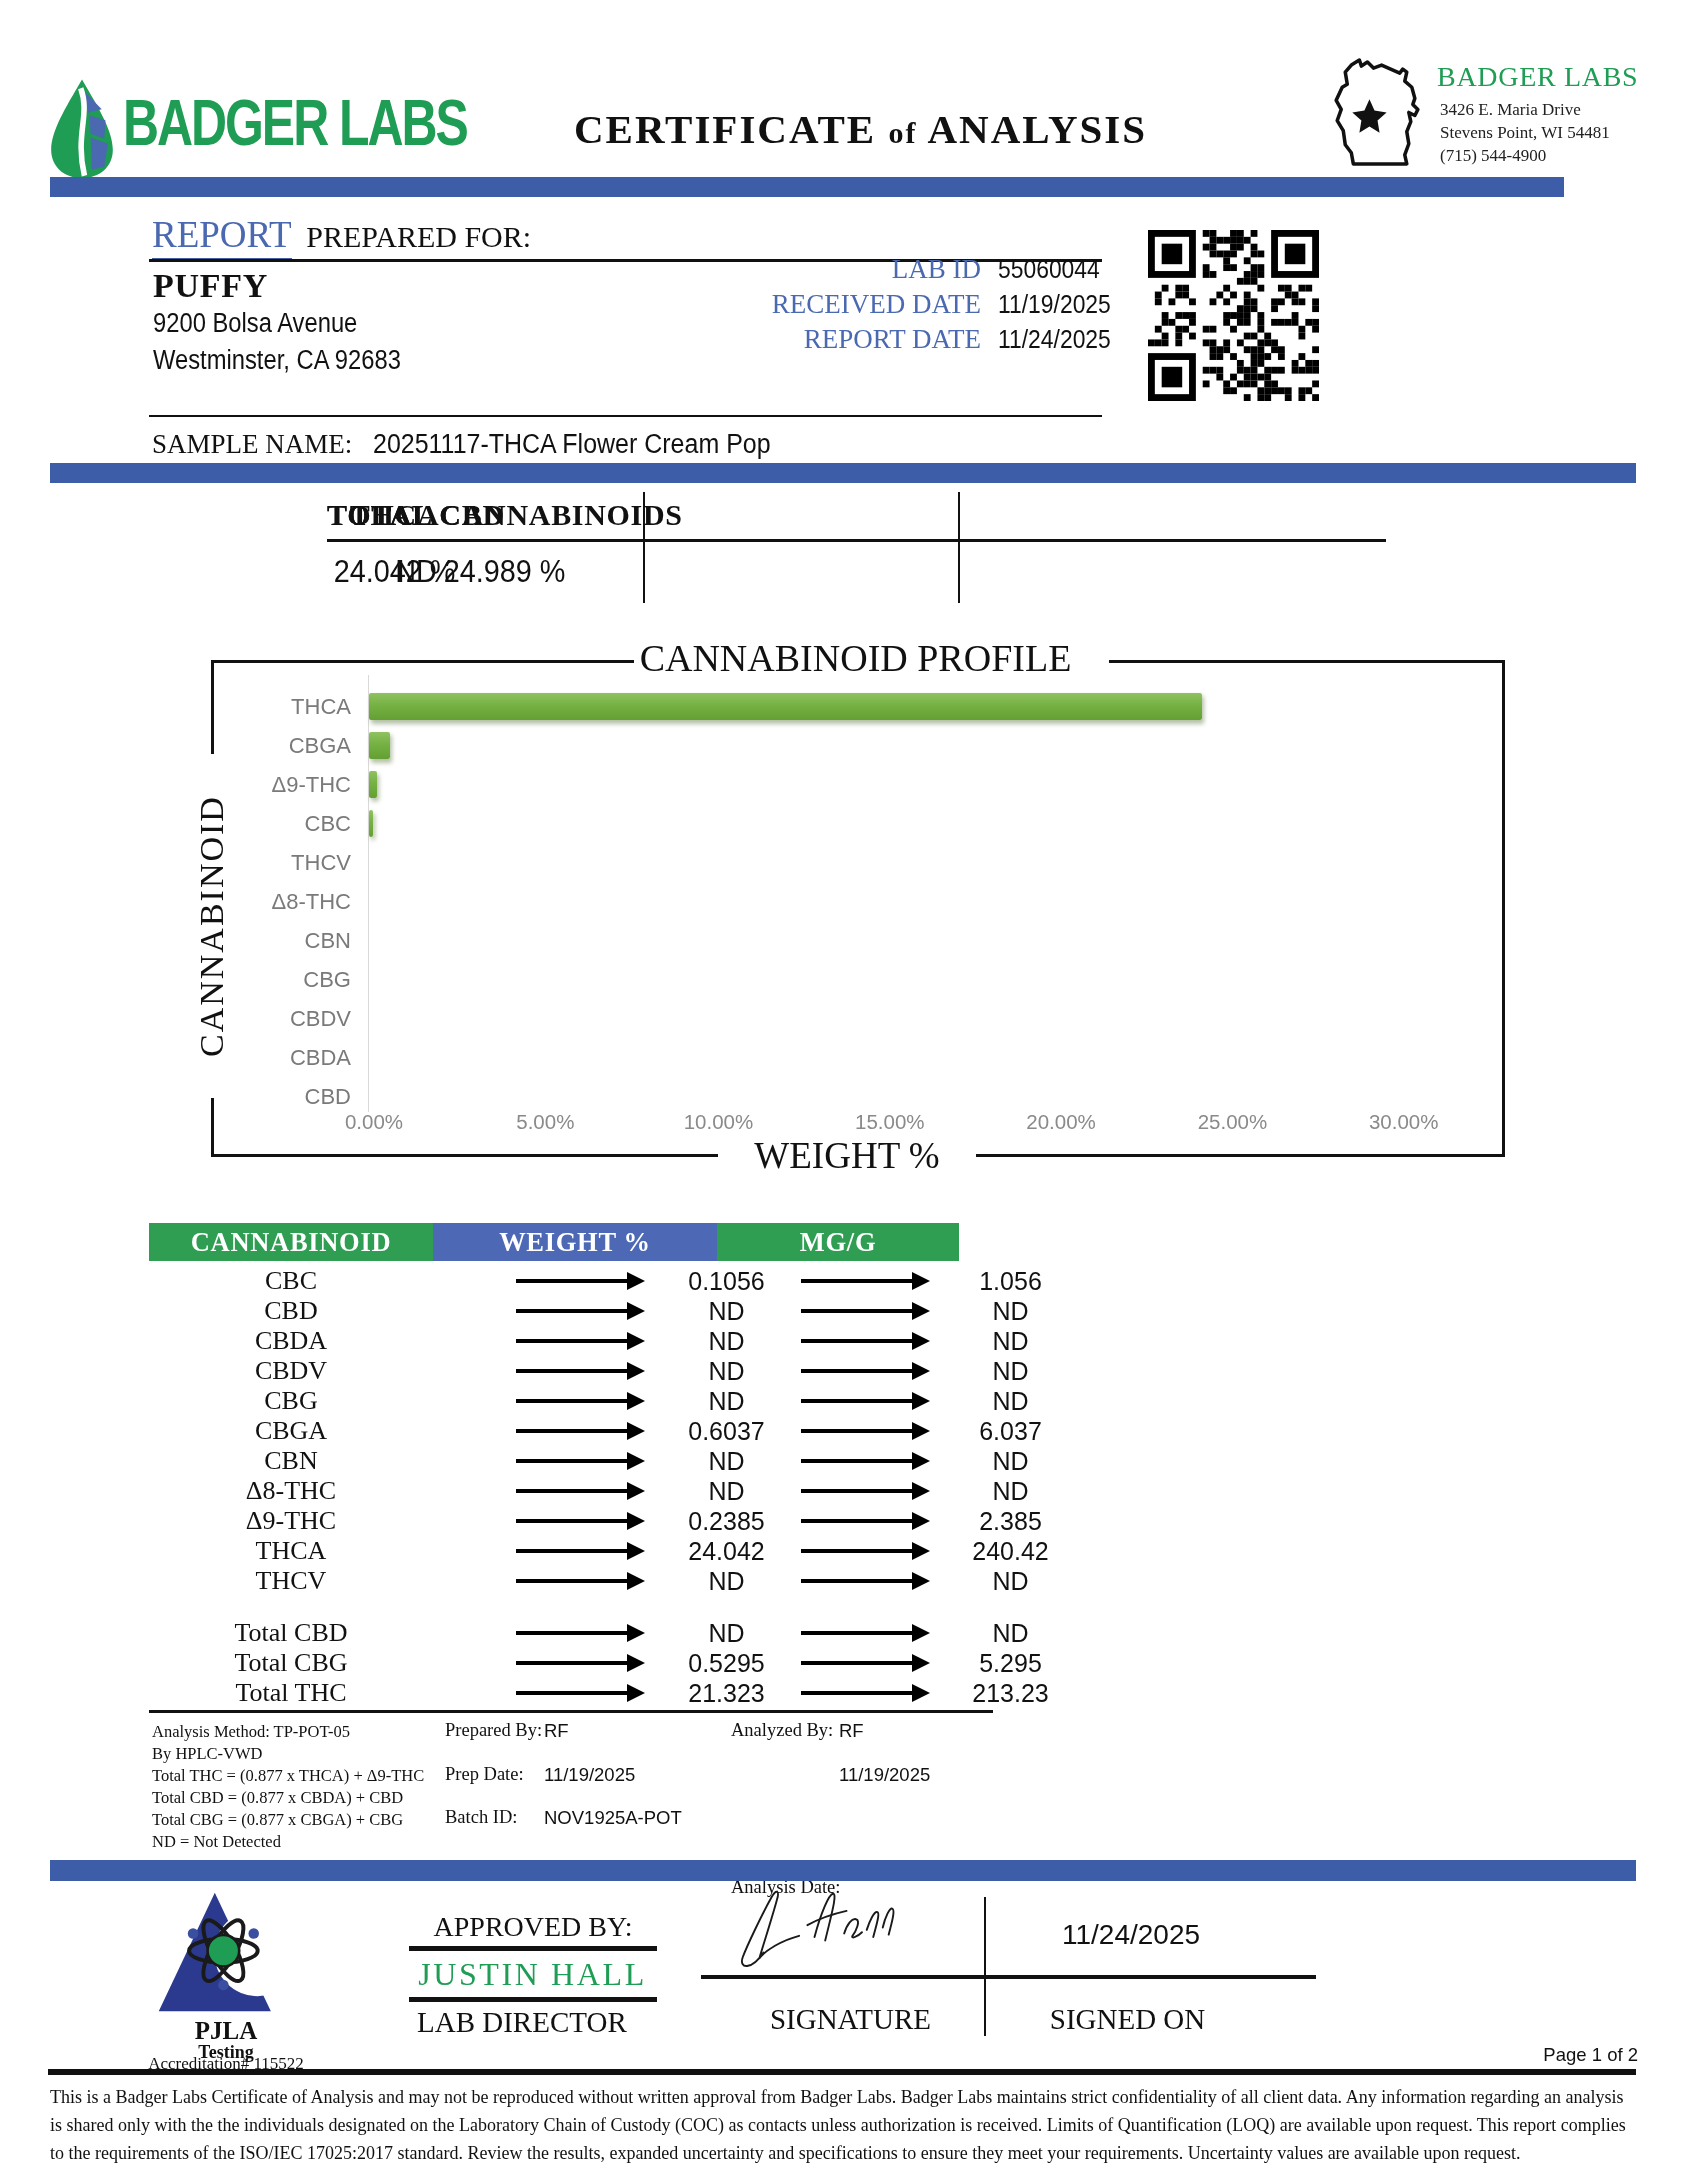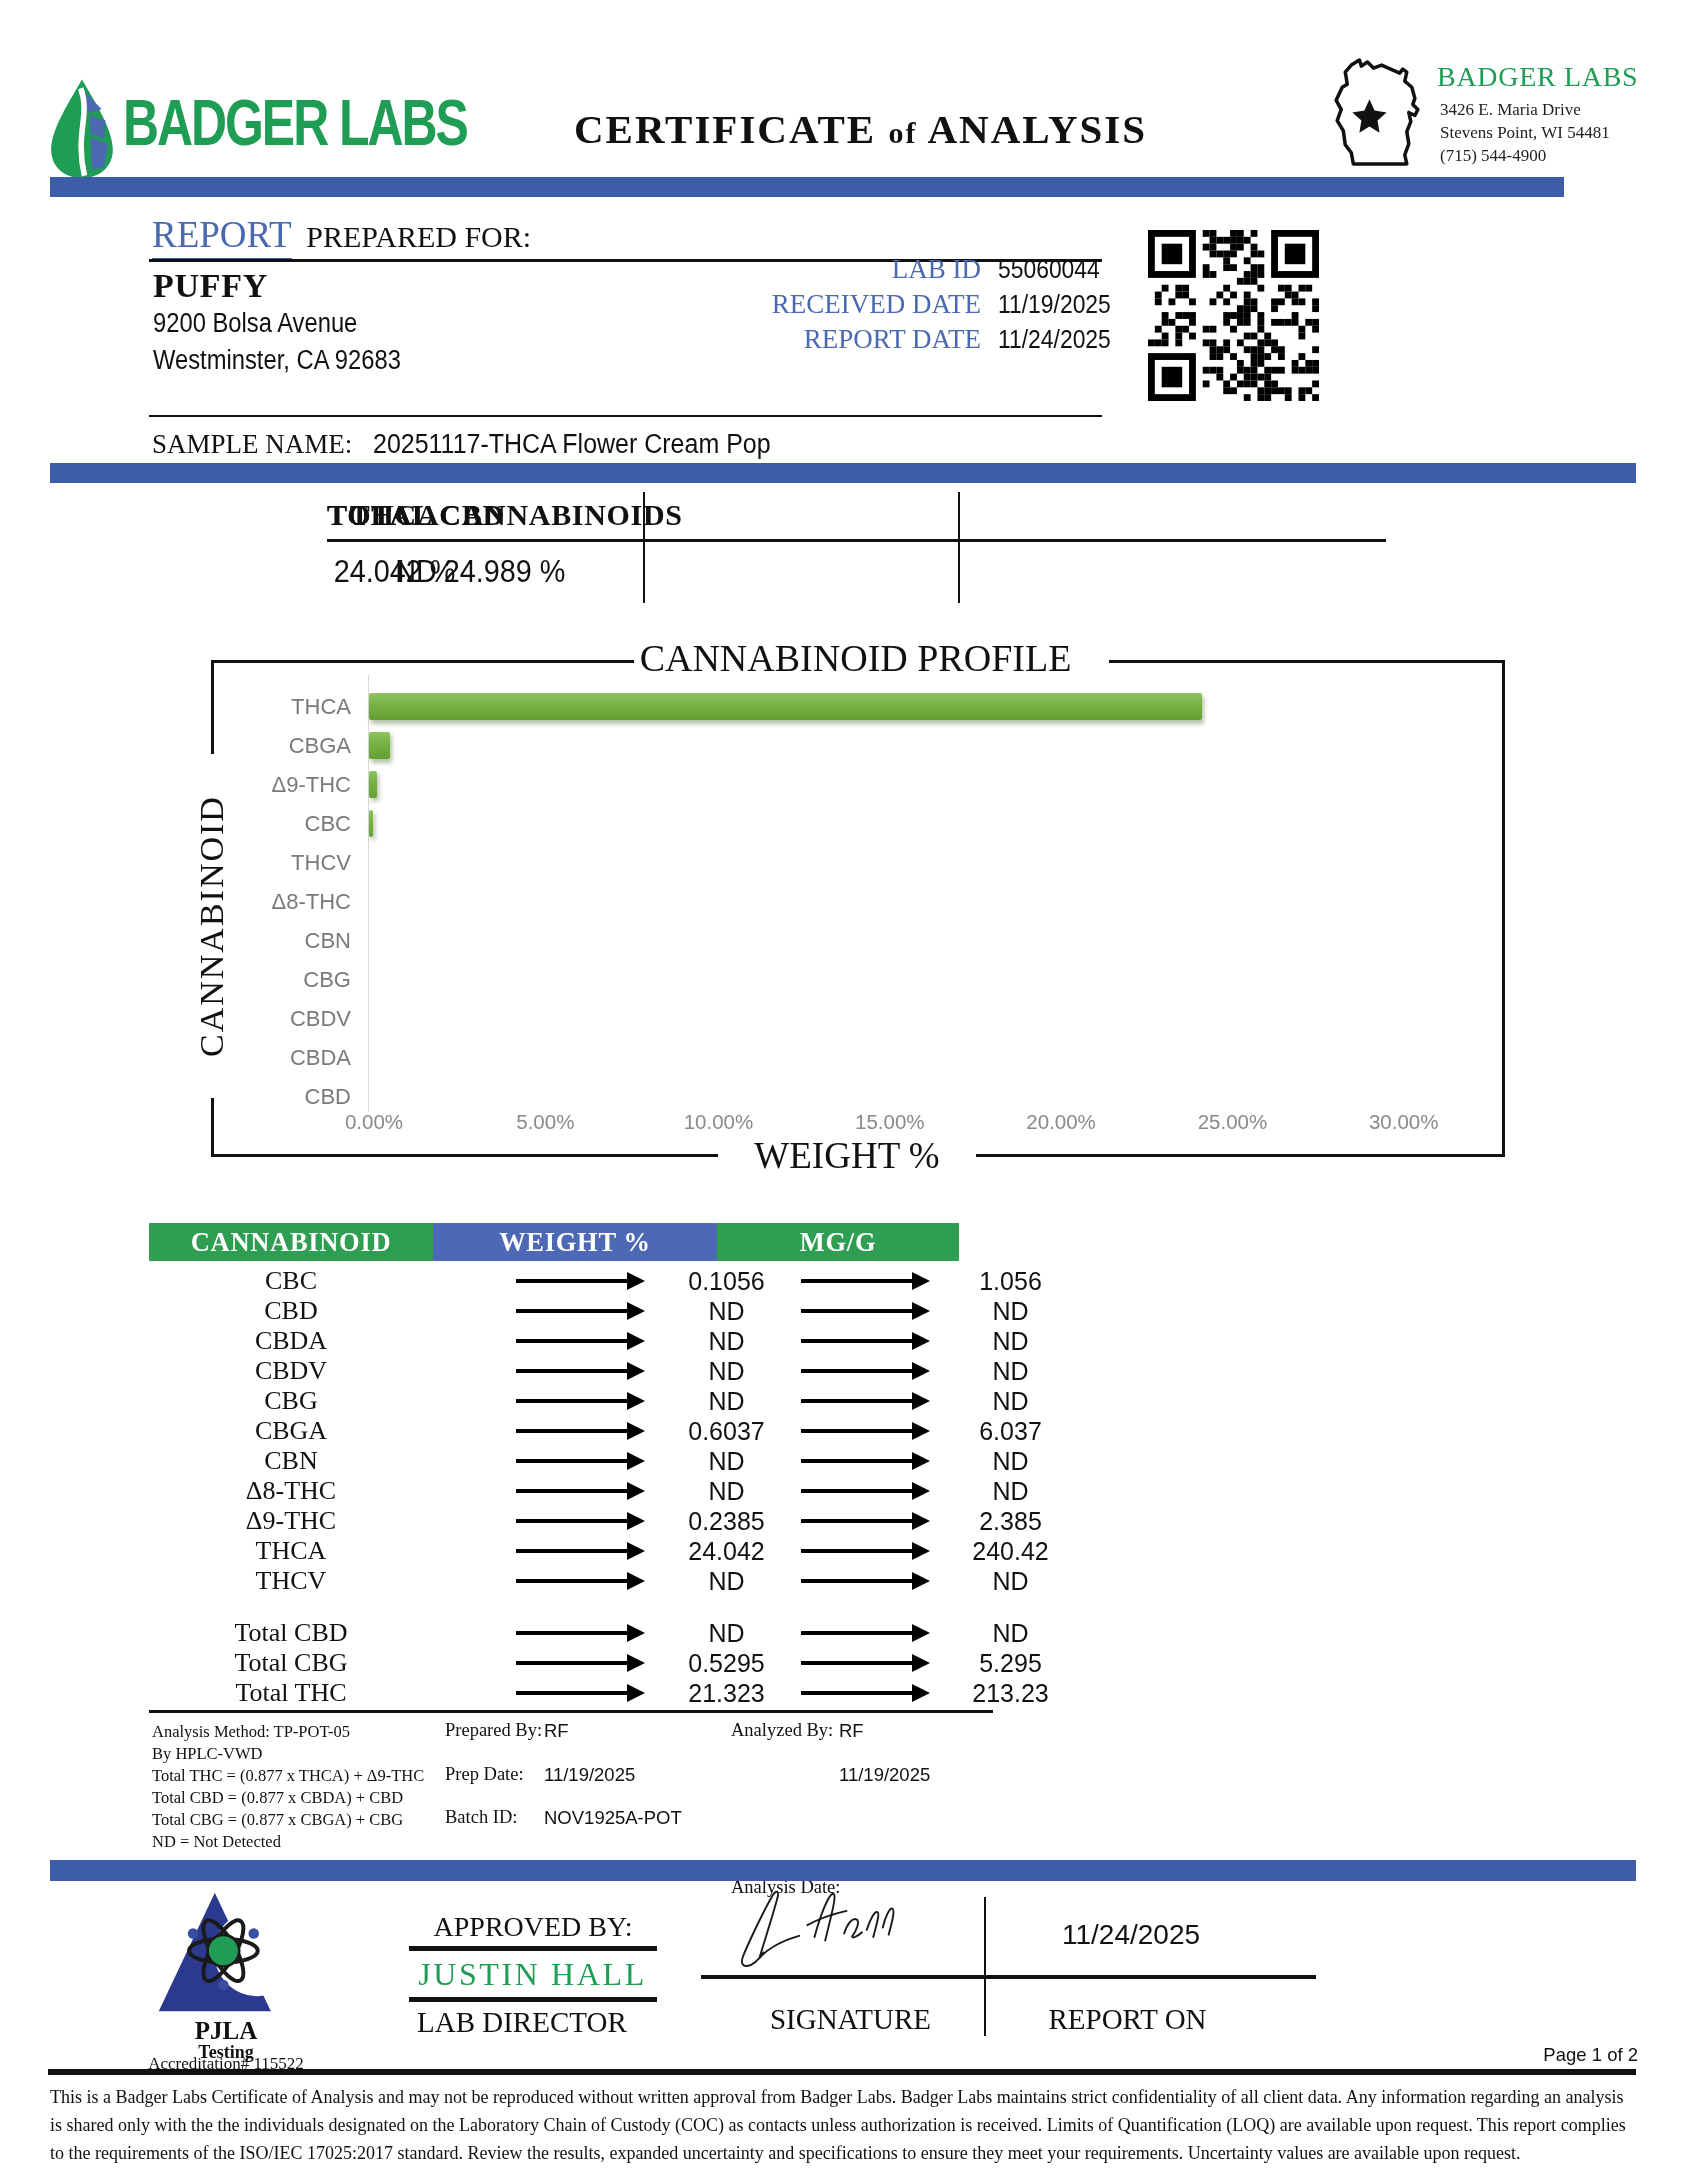--- a/index.html
+++ b/index.html
@@ -738,20 +738,20 @@
         <path d="M198 80 C203 64 211 54 218 56 C226 58 218 76 212 84 C209 89 219 87 228 78"></path>
         <path d="M236 74 C241 58 249 42 254 44 C259 46 251 70 247 86"></path>
         <path d="M263 70 C267 52 275 36 279 38 C285 40 277 66 273 82"></path>
       </g>
     </svg>
   </div>
   <div class="hline" style="left:984px;top:1897px;width:2px;height:139px;"></div>
   <div class="hline" style="left:701px;top:1975px;width:615px;height:4px;"></div>
   <div class="abs sig-date">11/24/2025</div>
   <div class="abs sig-label">SIGNATURE</div>
-  <div class="abs signedon-label">REPORT ON</div>
+  <div class="abs signedon-label">SIGNED ON</div>
 
   <div class="abs page-num">Page 1 of 2</div>
   <div class="hline" style="left:48px;top:2069px;width:1588px;height:6px;"></div>
   <div class="abs disclaimer">This is a Badger Labs Certificate of Analysis and may not be reproduced without written approval from Badger Labs. Badger Labs maintains strict confidentiality of all client data. Any information regarding an analysis is shared only with the the individuals designated on the Laboratory Chain of Custody (COC) as contacts unless authorization is received. Limits of Quantification (LOQ) are available upon request. This report complies to the requirements of the ISO/IEC 17025:2017 standard. Review the results, expanded uncertainty and specifications to ensure they meet your requirements. Uncertainty values are available upon request.</div>
 
 </div>
 
 
 </body></html>

